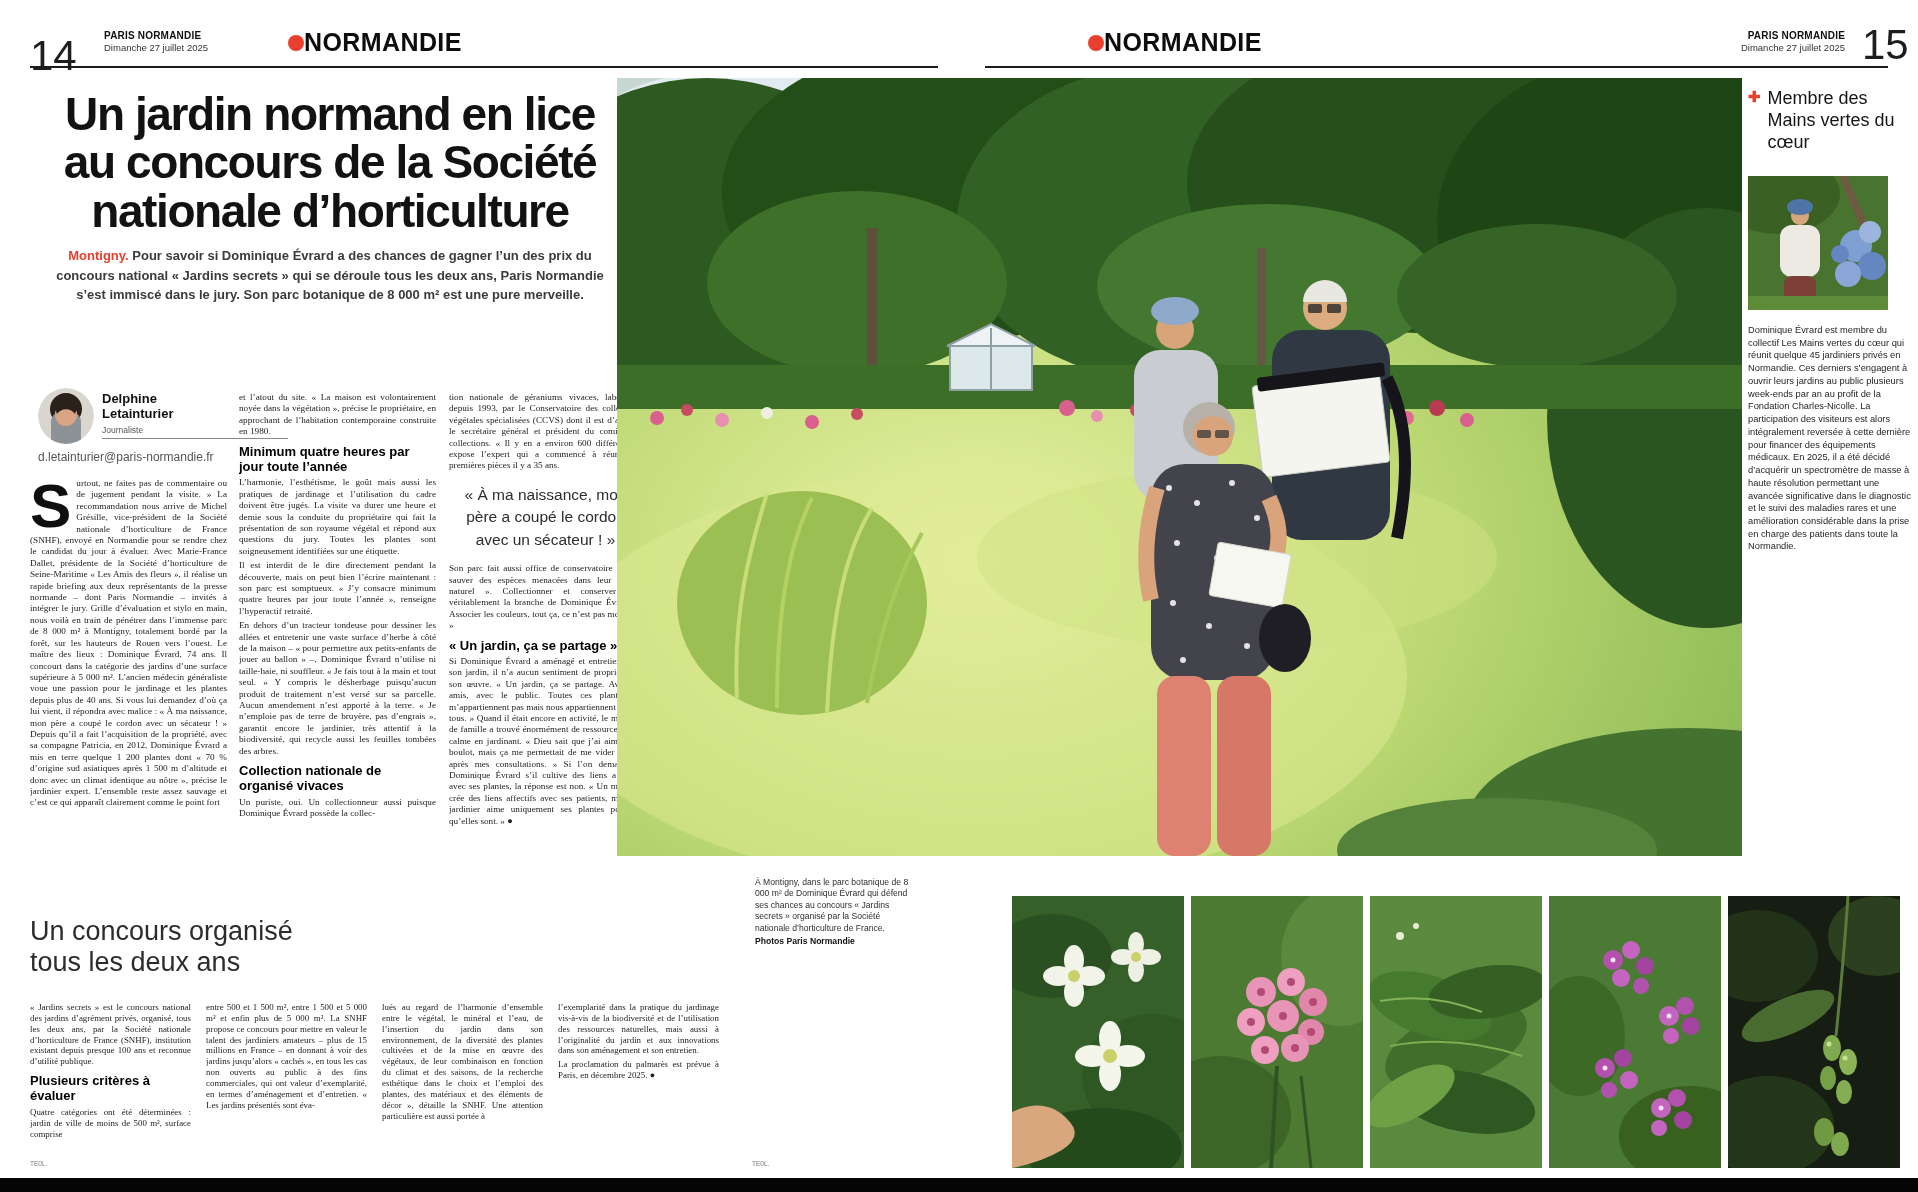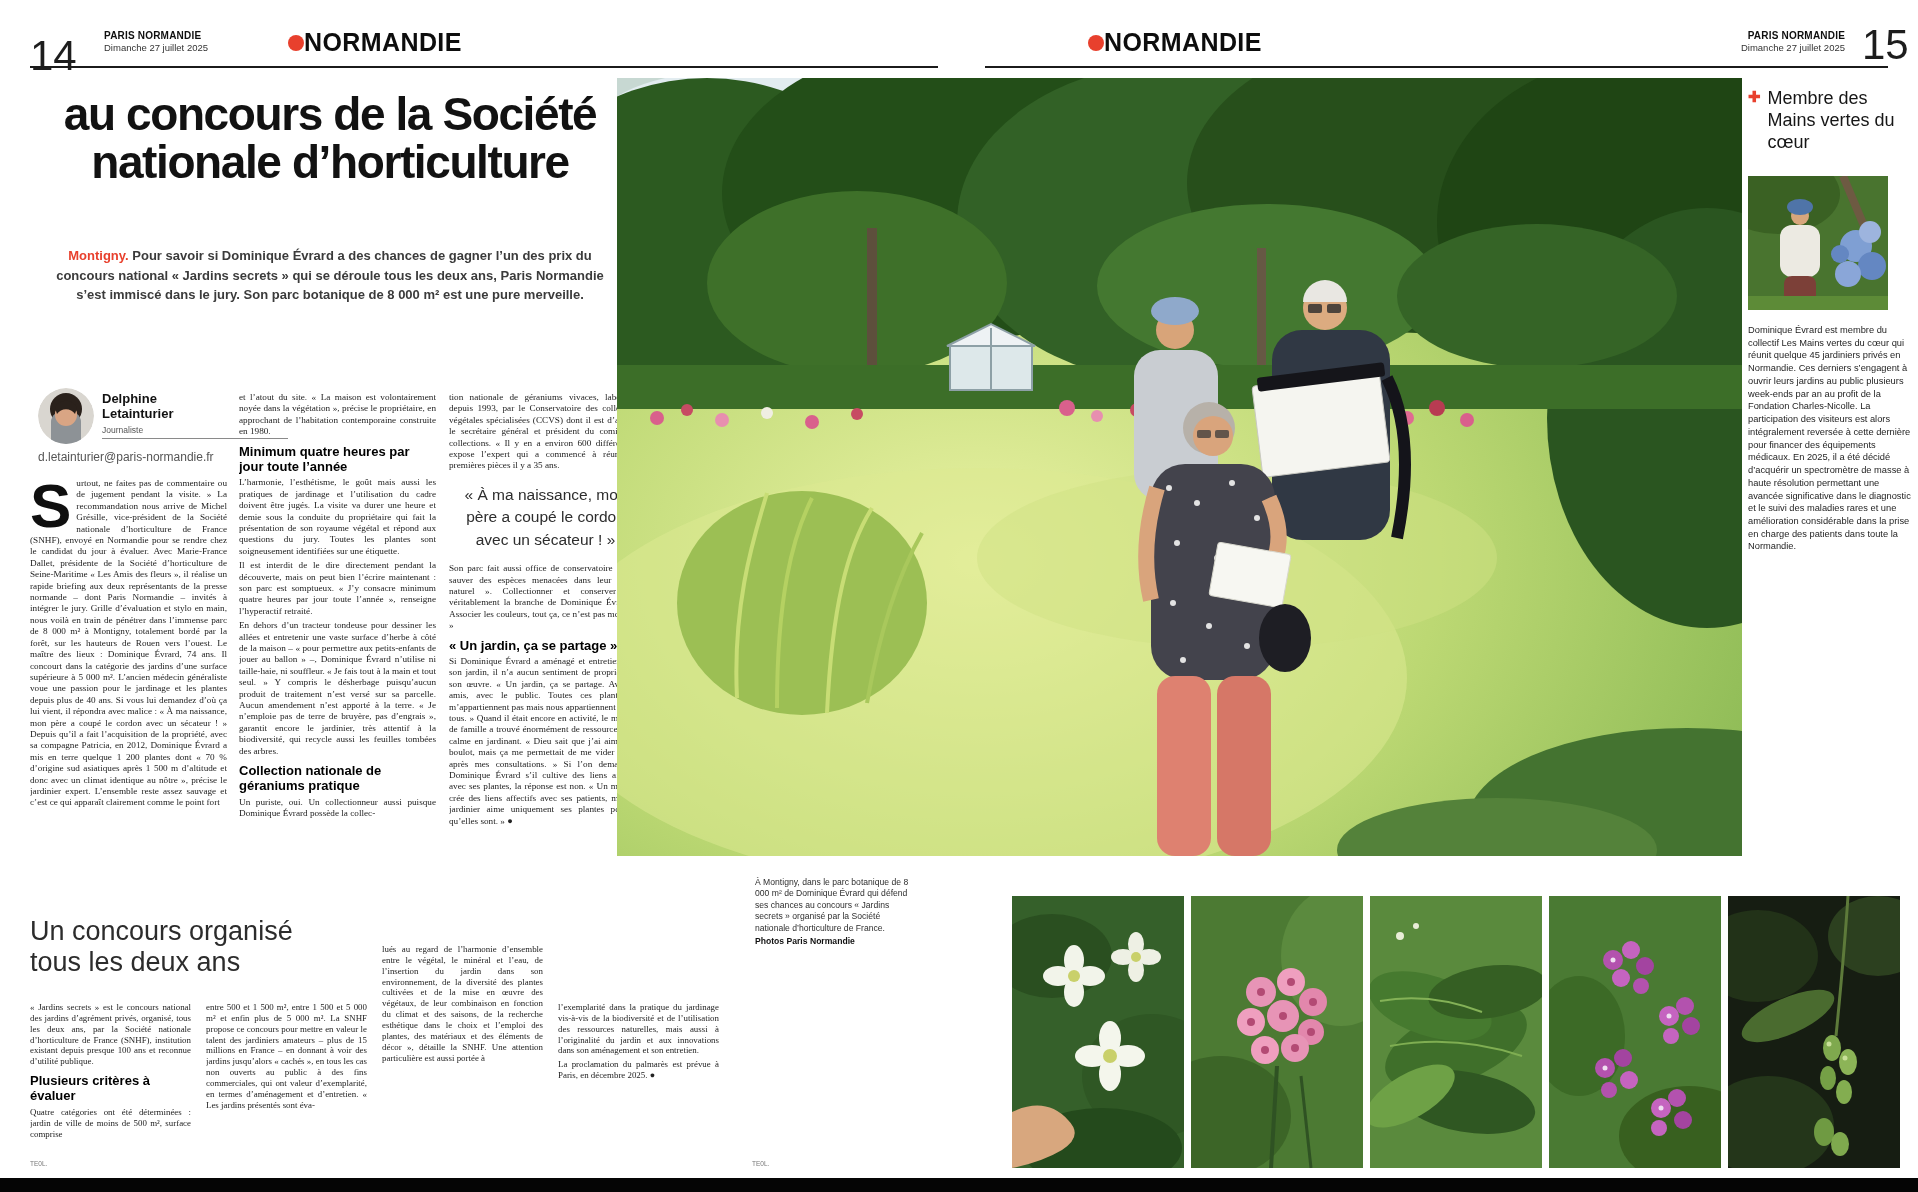--- a/index.html
+++ b/index.html
@@ -68,20 +68,21 @@
     <span>NORMANDIE</span>
   </div>
   <div class="abs" style="left:1660px;top:30px;width:185px;text-align:right;">
     <div class="brand">PARIS NORMANDIE</div>
     <div class="date">Dimanche 27 juillet 2025</div>
   </div>
   <div class="abs pagenum" style="left:1862px;top:24px;">15</div>
   <div class="abs rule" style="left:985px;top:66px;width:903px;"></div>
 
   <div class="abs" style="left:40px;top:90px;width:580px;">
+    <div class="headline-line">Un jardin normand en lice</div>
     <div class="headline-line">au concours de la Société</div>
     <div class="headline-line">nationale d’horticulture</div>
   </div>
 
   <div class="abs standfirst" style="left:46px;top:246px;width:568px;">
     <span class="lede-label">Montigny.</span>
     <span>Pour savoir si Dominique Évrard a des chances de gagner l’un des prix du concours national « Jardins secrets » qui se déroule tous les deux ans, Paris Normandie s’est immiscé dans le jury. Son parc botanique de 8 000 m² est une pure merveille.</span>
   </div>
 
   <span class="abs avatar" style="left:38px;top:388px;width:56px;height:56px;">
@@ -102,21 +103,21 @@
   <div class="abs bt" style="left:30px;top:478px;width:197px;height:430px;">
     <p><span class="dropcap">S</span><span>urtout, ne faites pas de commentaire ou de jugement pendant la visite. » La recommandation nous arrive de Michel Grésille, vice-président de la Société nationale d’horticulture de France (SNHF), envoyé en Normandie pour se rendre chez le candidat du jour à évaluer. Avec Marie-France Dallet, présidente de la Société d’horticulture de Seine-Maritime « Les Amis des fleurs », il réalise un rapide briefing aux deux représentants de la presse normande – dont Paris Normandie – invités à intégrer le jury. Grille d’évaluation et stylo en main, nous voilà en train de pénétrer dans l’immense parc de 8 000 m² à Montigny, totalement bordé par la forêt, sur les hauteurs de Rouen vers l’ouest. Le maître des lieux : Dominique Évrard, 74 ans. Il concourt dans la catégorie des jardins d’une surface supérieure à 5 000 m². L’ancien médecin généraliste voue une passion pour le jardinage et les plantes depuis plus de 40 ans. Si vous lui demandez d’où ça lui vient, il répondra avec malice : « À ma naissance, mon père a coupé le cordon avec un sécateur ! » Depuis qu’il a fait l’acquisition de la propriété, avec sa compagne Patricia, en 2012, Dominique Évrard a mis en terre quelque 1 200 plantes dont « 70 % d’origine sud asiatiques après 1 500 m d’altitude et donc avec un climat identique au nôtre », précise le jardinier expert. L’ensemble reste assez sauvage et c’est ce qui apparaît clairement comme le point fort</span></p>
   </div>
 
   <div class="abs bt" style="left:239px;top:392px;width:197px;height:518px;">
     <p>et l’atout du site. « La maison est volontairement noyée dans la végétation », précise le propriétaire, en approchant de l’habitation contemporaine construite en 1980.</p>
     <div class="sub">Minimum quatre heures par jour toute l’année</div>
     <p>L’harmonie, l’esthétisme, le goût mais aussi les pratiques de jardinage et l’utilisation du cadre doivent être jugés. La visite va durer une heure et demie sous la conduite du propriétaire qui fait la présentation de son royaume végétal et répond aux questions du jury. Toutes les plantes sont soigneusement identifiées sur une étiquette.</p>
     <p>Il est interdit de le dire directement pendant la découverte, mais on peut bien l’écrire maintenant : son parc est somptueux. « J’y consacre minimum quatre heures par jour toute l’année », renseigne l’hyperactif retraité.</p>
     <p>En dehors d’un tracteur tondeuse pour dessiner les allées et entretenir une vaste surface d’herbe à côté de la maison – « pour permettre aux petits-enfants de jouer au ballon » –, Dominique Évrard n’utilise ni taille-haie, ni souffleur. « Je fais tout à la main et tout seul. » Y compris le désherbage puisqu’aucun produit de traitement n’est versé sur sa parcelle. Aucun amendement n’est apporté à la terre. « Je n’emploie pas de terre de bruyère, pas d’engrais », garantit encore le jardinier, très attentif à la biodiversité, qui recycle aussi les feuilles tombées des arbres.</p>
-    <div class="sub">Collection nationale de géraniums pratique</div>
+    <div class="sub">Collection nationale de organisé vivaces</div>
     <p>Un puriste, oui. Un collectionneur aussi puisque Dominique Évrard possède la collec-</p>
   </div>
 
   <div class="abs bt" style="left:449px;top:392px;width:193px;height:518px;">
     <p>tion nationale de géraniums vivaces, labellisée, depuis 1993, par le Conservatoire des collections végétales spécialisées (CCVS) dont il est d’ailleurs le secrétaire général et président du comité des collections. « Il y en a environ 600 différents », expose l’expert qui a commencé à réunir les premières pièces il y a 35 ans.</p>
     <div class="pullquote">« À ma naissance, mon père a coupé le cordon avec un sécateur ! »</div>
     <p>Son parc fait aussi office de conservatoire « pour sauver des espèces menacées dans leur espace naturel ». Collectionner et conserver sont véritablement la branche de Dominique Évrard. « Associer les couleurs, tout ça, ce n’est pas mon fort. »</p>
     <div class="sub">« Un jardin, ça se partage »</div>
     <p>Si Dominique Évrard a aménagé et entretient seul son jardin, il n’a aucun sentiment de propriété sur son œuvre. « Un jardin, ça se partage. Avec les amis, avec le public. Toutes ces plantes ne m’appartiennent pas mais nous appartiennent à nous tous. » Quand il était encore en activité, le médecin de famille a trouvé énormément de ressources et de calme en jardinant. « Dieu sait que j’ai aimé mon boulot, mais ça me permettait de me vider la tête après mes consultations. » Si l’on demande à Dominique Évrard s’il cultive des liens affectifs avec ses plantes, la réponse est non. « Un médecin crée des liens affectifs avec ses patients, mais un jardinier aime uniquement ses plantes pour ce qu’elles sont. » ●</p>
   </div>
@@ -124,21 +125,21 @@
   <div class="abs box-title" style="left:30px;top:916px;width:300px;">Un concours organisé tous les deux ans</div>
 
   <div class="abs bt small" style="left:30px;top:1002px;width:161px;height:172px;">
     <p>« Jardins secrets » est le concours national des jardins d’agrément privés, organisé, tous les deux ans, par la Société nationale d’horticulture de France (SNHF), institution existant depuis presque 100 ans et reconnue d’utilité publique.</p>
     <div class="sub">Plusieurs critères à évaluer</div>
     <p>Quatre catégories ont été déterminées : jardin de ville de moins de 500 m², surface comprise</p>
   </div>
   <div class="abs bt small" style="left:206px;top:1002px;width:161px;height:172px;">
     <p>entre 500 et 1 500 m², entre 1 500 et 5 000 m² et enfin plus de 5 000 m². La SNHF propose ce concours pour mettre en valeur le talent des jardiniers amateurs – plus de 15 millions en France – en donnant à voir des jardins jusqu’alors « cachés », en tous les cas non ouverts au public à des fins commerciales, qui ont valeur d’exemplarité, en termes d’aménagement et d’entretien. « Les jardins présentés sont éva-</p>
   </div>
-  <div class="abs bt small" style="left:382px;top:944px;width:161px;height:172px;">
+  <div class="abs bt small" style="left:382px;top:1002px;width:161px;height:172px;">
     <p>lués au regard de l’harmonie d’ensemble entre le végétal, le minéral et l’eau, de l’insertion du jardin dans son environnement, de la diversité des plantes cultivées et de la mise en œuvre des végétaux, de leur combinaison en fonction du climat et des saisons, de la recherche esthétique dans le choix et l’emploi des plantes, des matériaux et des éléments de décor », détaille la SNHF. Une attention particulière est aussi portée à</p>
   </div>
   <div class="abs bt small" style="left:558px;top:1002px;width:161px;height:172px;">
     <p>l’exemplarité dans la pratique du jardinage vis-à-vis de la biodiversité et de l’utilisation des ressources naturelles, mais aussi à l’originalité du jardin et aux innovations dans son aménagement et son entretien.</p>
     <p>La proclamation du palmarès est prévue à Paris, en décembre 2025. ●</p>
   </div>
 
   <div class="abs mark" style="left:30px;top:1160px;">TE0L.</div>
   <div class="abs mark" style="left:752px;top:1160px;">TE0L.</div>
 

